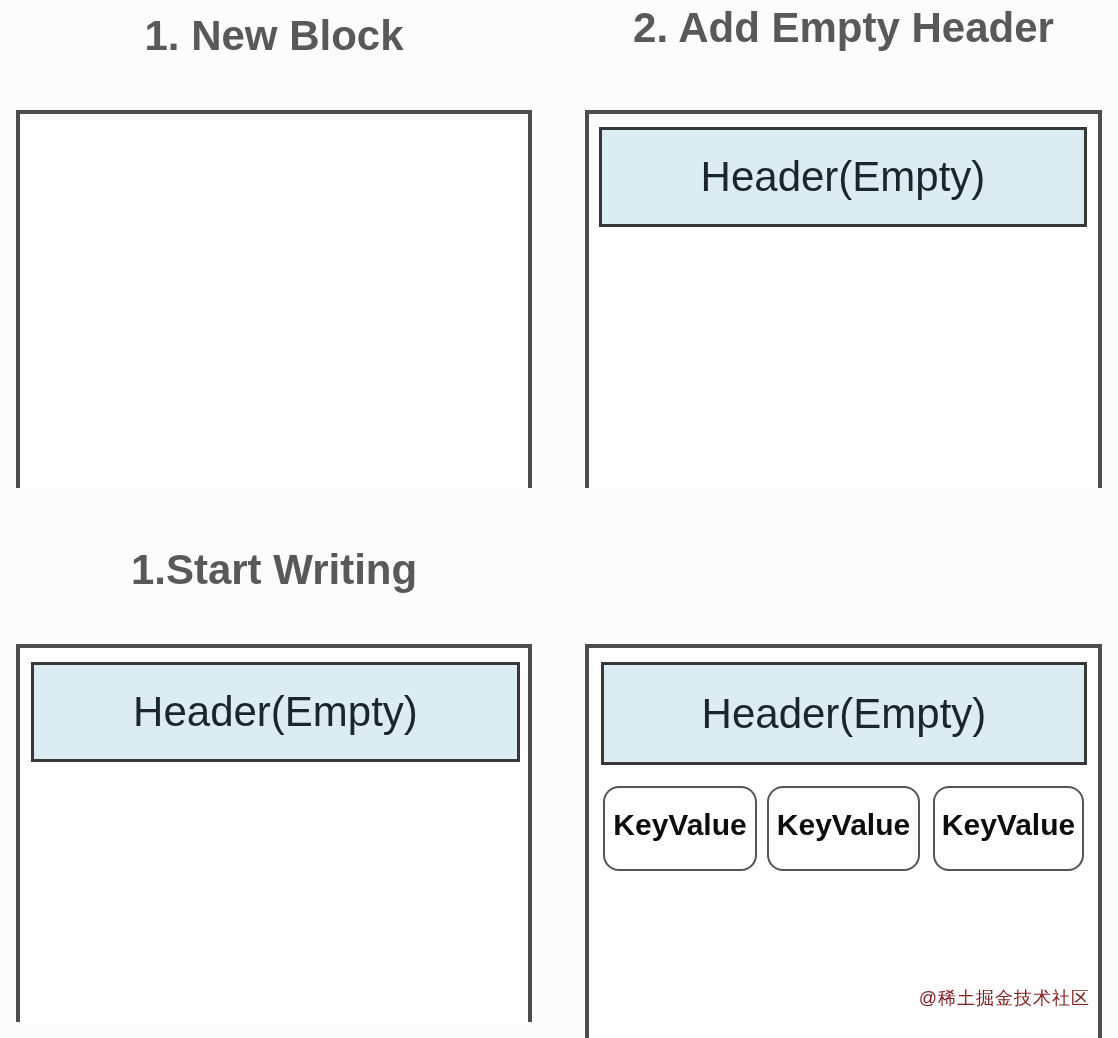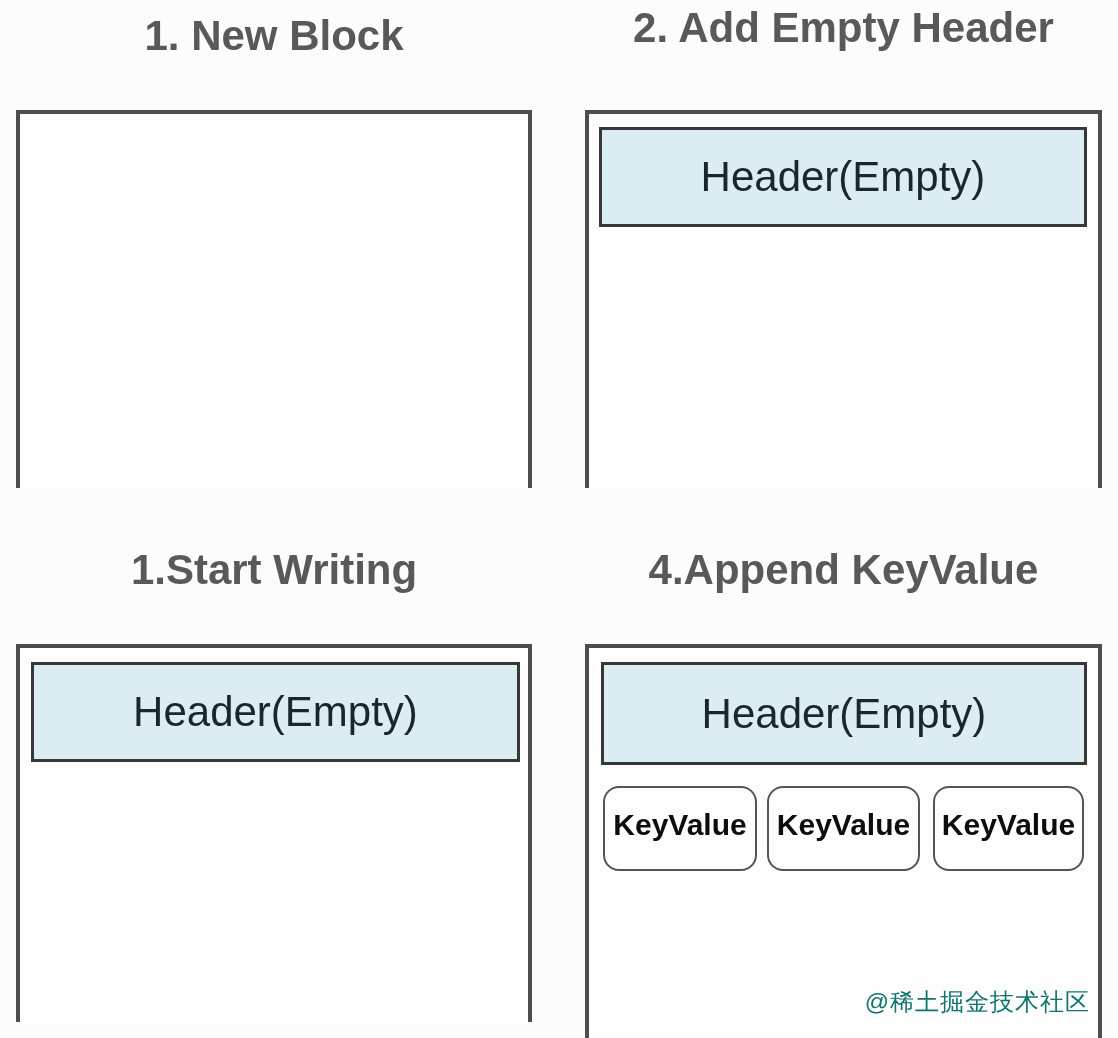--- a/index.html
+++ b/index.html
@@ -75,34 +75,33 @@
   .kv-1 { left: 603px; top: 786px; width: 154px; height: 85px; }
   .kv-2 { left: 767px; top: 786px; width: 153px; height: 85px; }
   .kv-3 { left: 933px; top: 786px; width: 151px; height: 85px; }
 
   .watermark {
     position: absolute;
     top: 986px;
     left: 0;
     width: 1090px;
     text-align: right;
-    font-size: 24px;
-    color: #0f766e;
+    font-size: 18px;
+    color: #7f1d1d;
     letter-spacing: 1px;
   }
 </style>
 </head>
 <body>
 
 <div class="canvas">
 
   <div class="step-title title-1">1. New Block</div>
   <div class="step-title title-2">2. Add Empty Header</div>
   <div class="step-title title-3">1.Start Writing</div>
-  <div class="step-title title-4">4.Append KeyValue</div>
 
   <div class="block-box box-1"></div>
 
   <div class="block-box box-2"></div>
   <div class="header-bar header-2">
     <span>Header(Empty)</span>
   </div>
 
   <div class="block-box box-3"></div>
   <div class="header-bar header-3">

